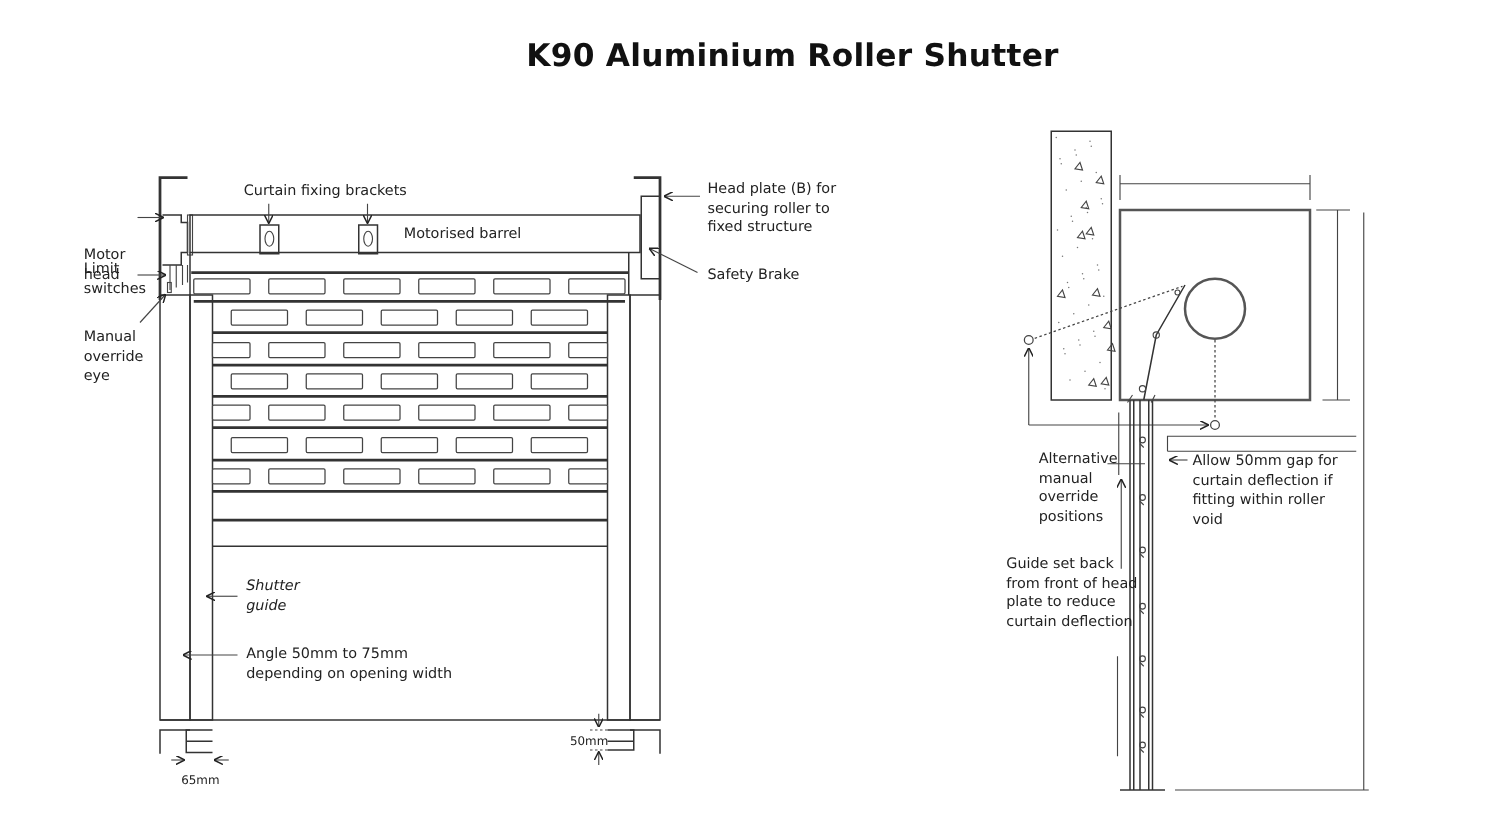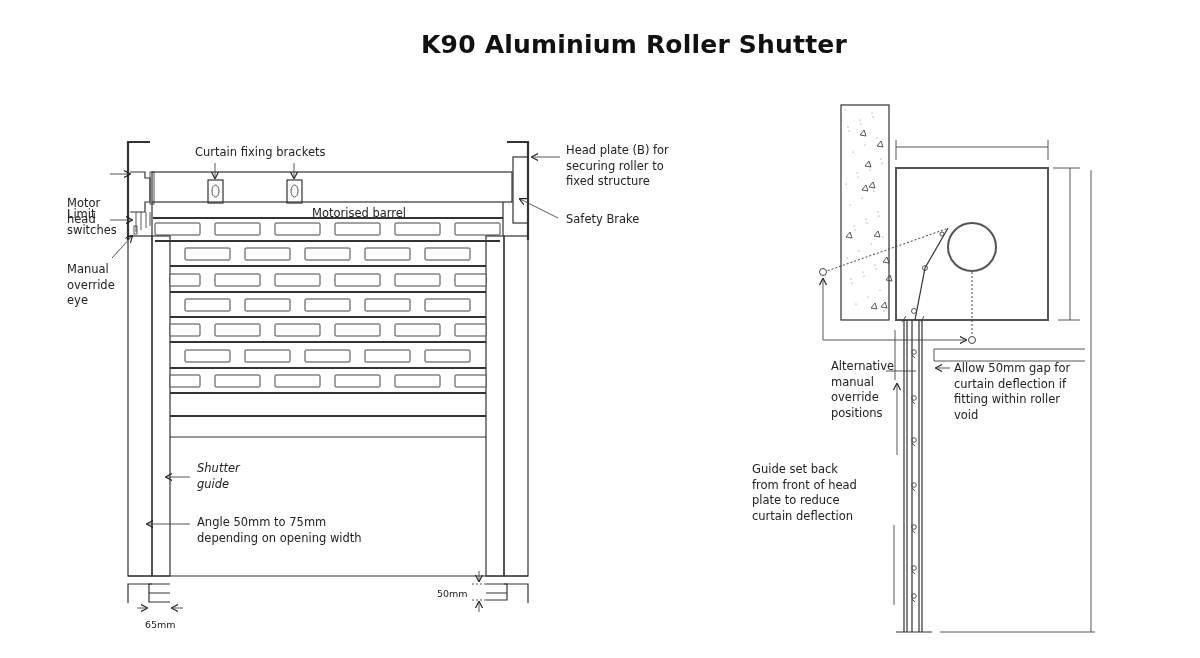--- a/index.html
+++ b/index.html
@@ -259,36 +259,36 @@
 </svg>
 
 <div class="lbl" style="left:67px; top:152px;margin-top:44px;">Motor
 head</div>
 <div class="lbl" style="left:67px; top:207px;">Limit
 switches</div>
 <div class="lbl" style="left:67px; top:262px;">Manual
 override
 eye</div>
 <div class="lbl" style="left:195px; top:145px;">Curtain fixing brackets</div>
-<div class="lbl" style="left:312px; top:179px;margin-top:27px;">Motorised barrel</div>
+<div class="lbl" style="left:323px; top:179px;">Motorised barrel</div>
 <div class="lbl" style="left:566px; top:143px;">Head plate (B) for
 securing roller to
 fixed structure</div>
 <div class="lbl" style="left:566px; top:212px;">Safety Brake</div>
 <div class="lbl" style="left:197px; top:461px;font-style:italic;">Shutter
 guide</div>
 <div class="lbl" style="left:197px; top:515px;">Angle 50mm to 75mm
 depending on opening width</div>
 <div class="lbl small" style="left:145px; top:619px;">65mm</div>
-<div class="lbl small" style="left:437px; top:588px;text-align:right;">50mm</div>
+<div class="lbl small" style="left:456px; top:588px;text-align:right;">50mm</div>
 
 <div class="lbl" style="left:795px; top:359px;margin-left:36px;">Alternative
 manual
 override
 positions</div>
 <div class="lbl" style="left:954px; top:361px;">Allow 50mm gap for
 curtain deflection if
 fitting within roller
 void</div>
-<div class="lbl" style="left:752px; top:443px;margin-top:19px;">Guide set back
+<div class="lbl" style="left:805px; top:443px;">Guide set back
 from front of head
 plate to reduce
 curtain deflection</div>
 
 </body></html>

